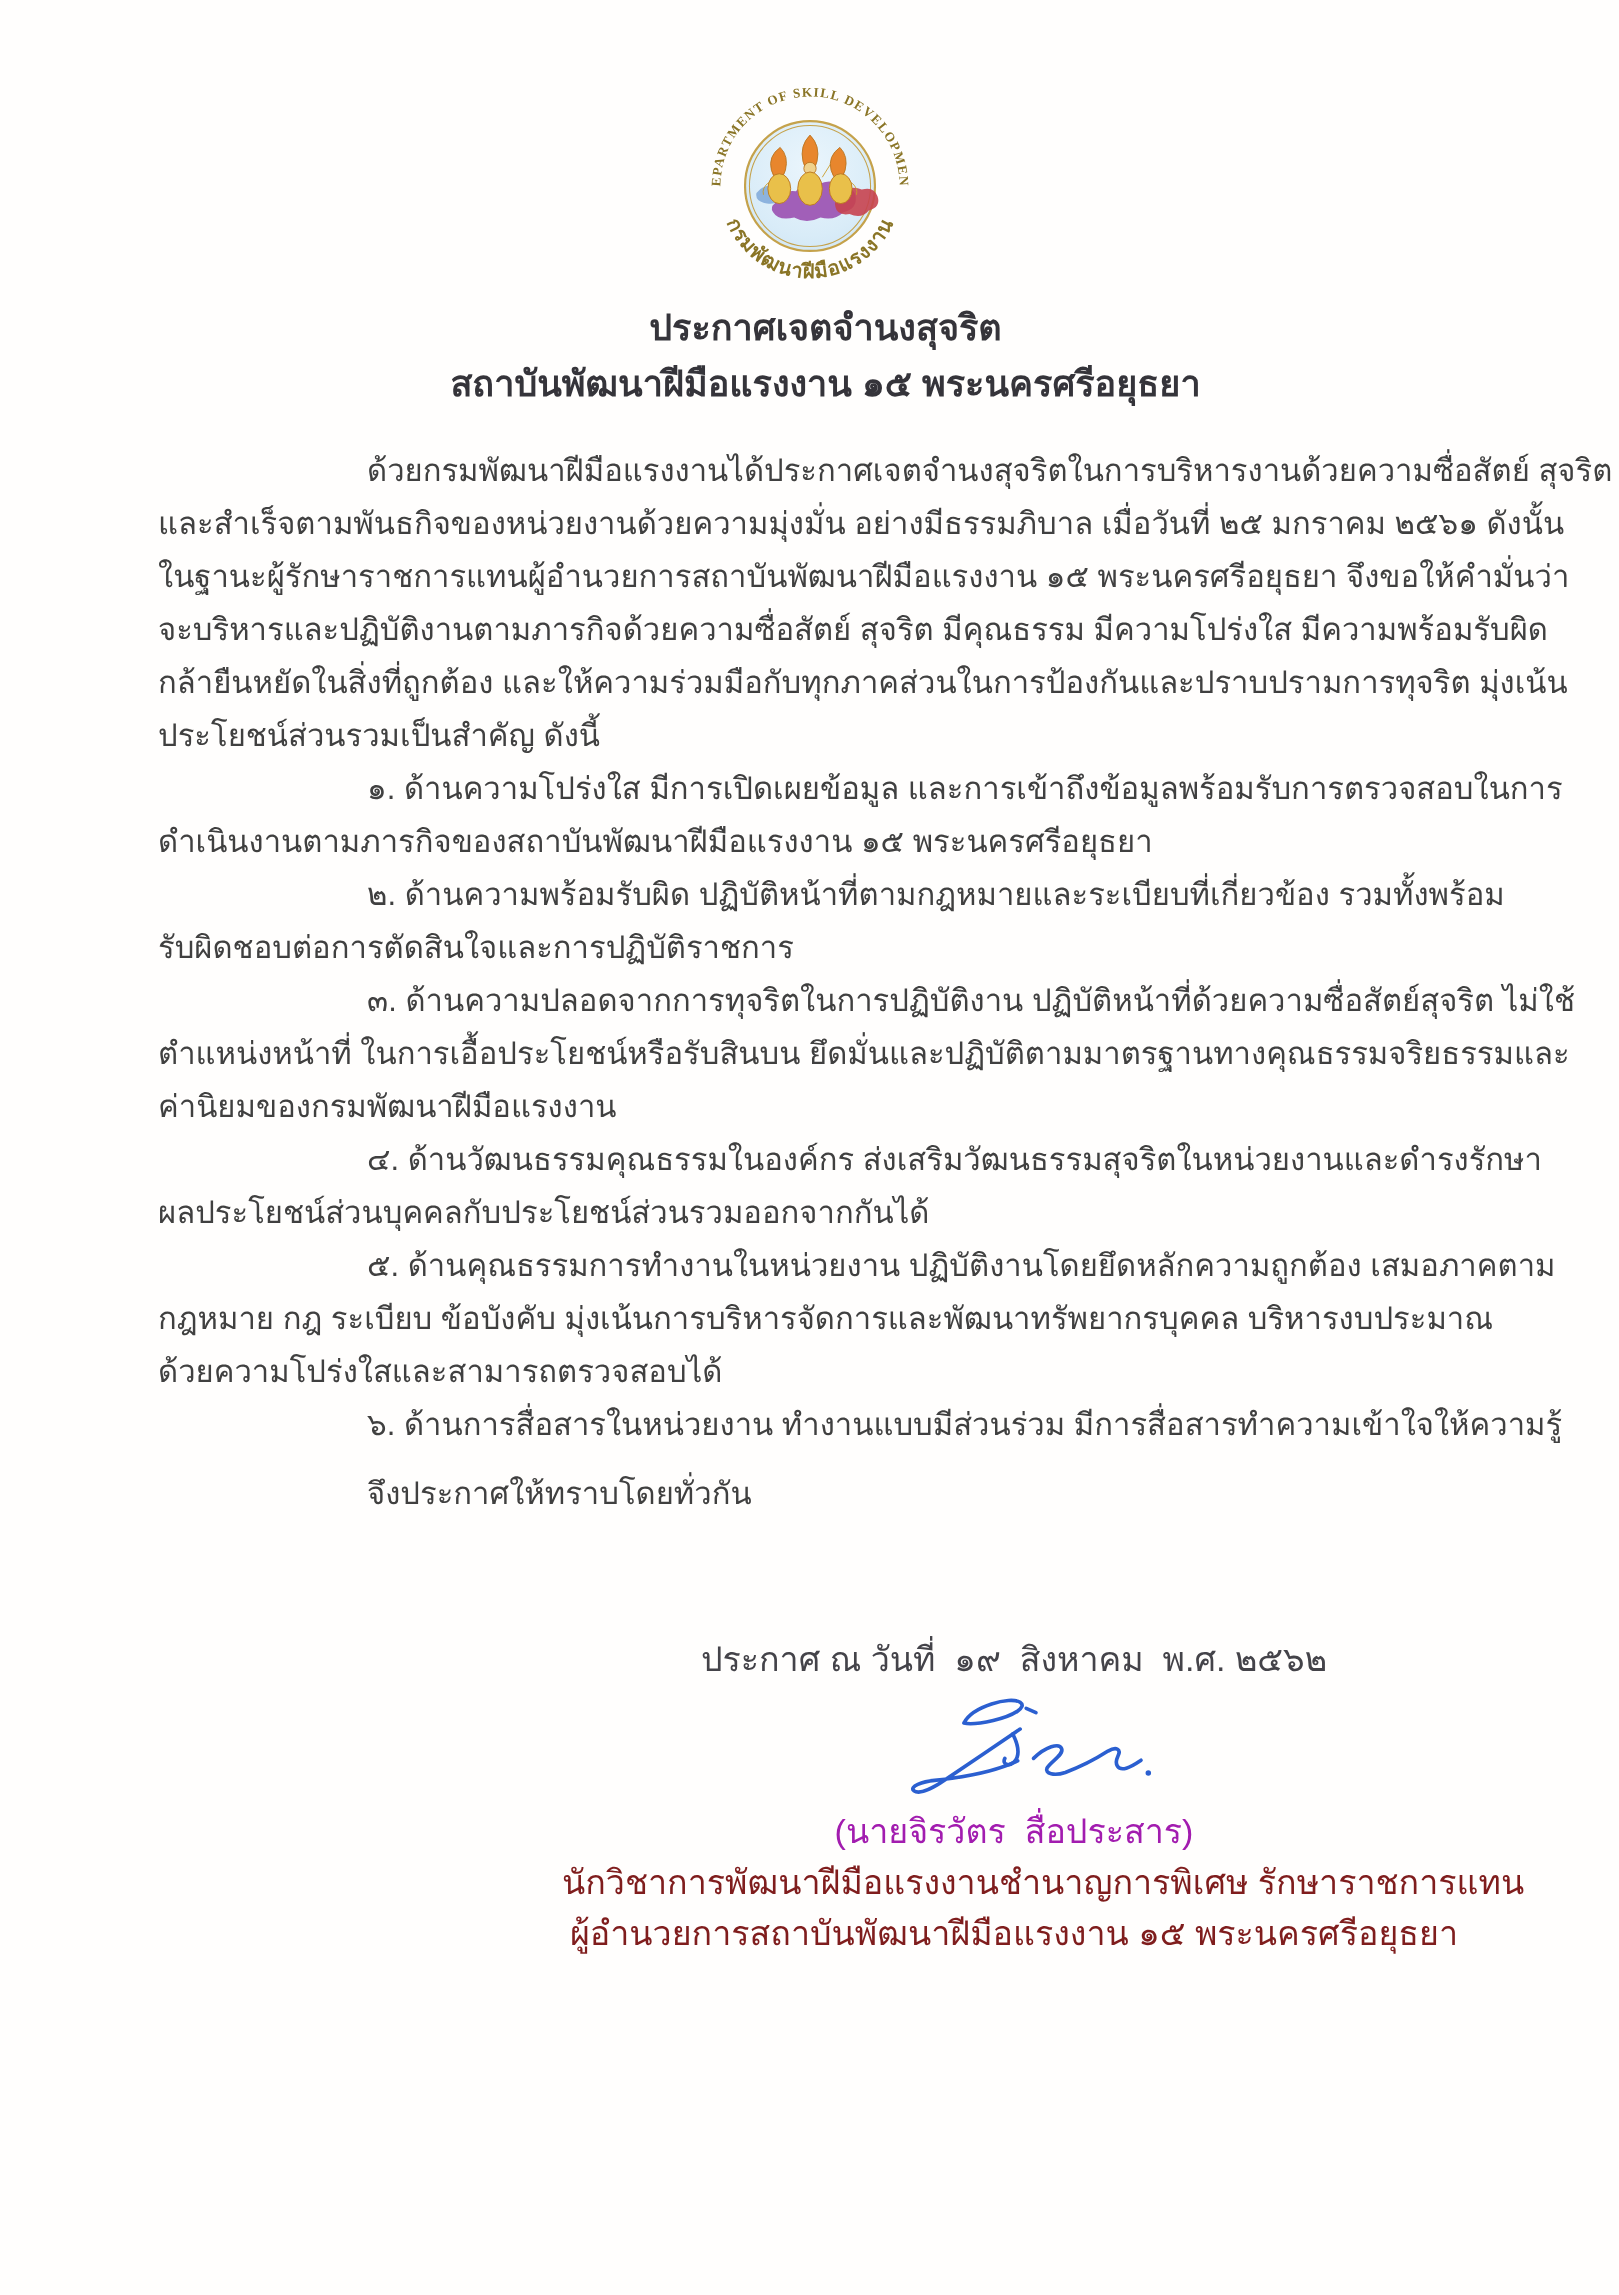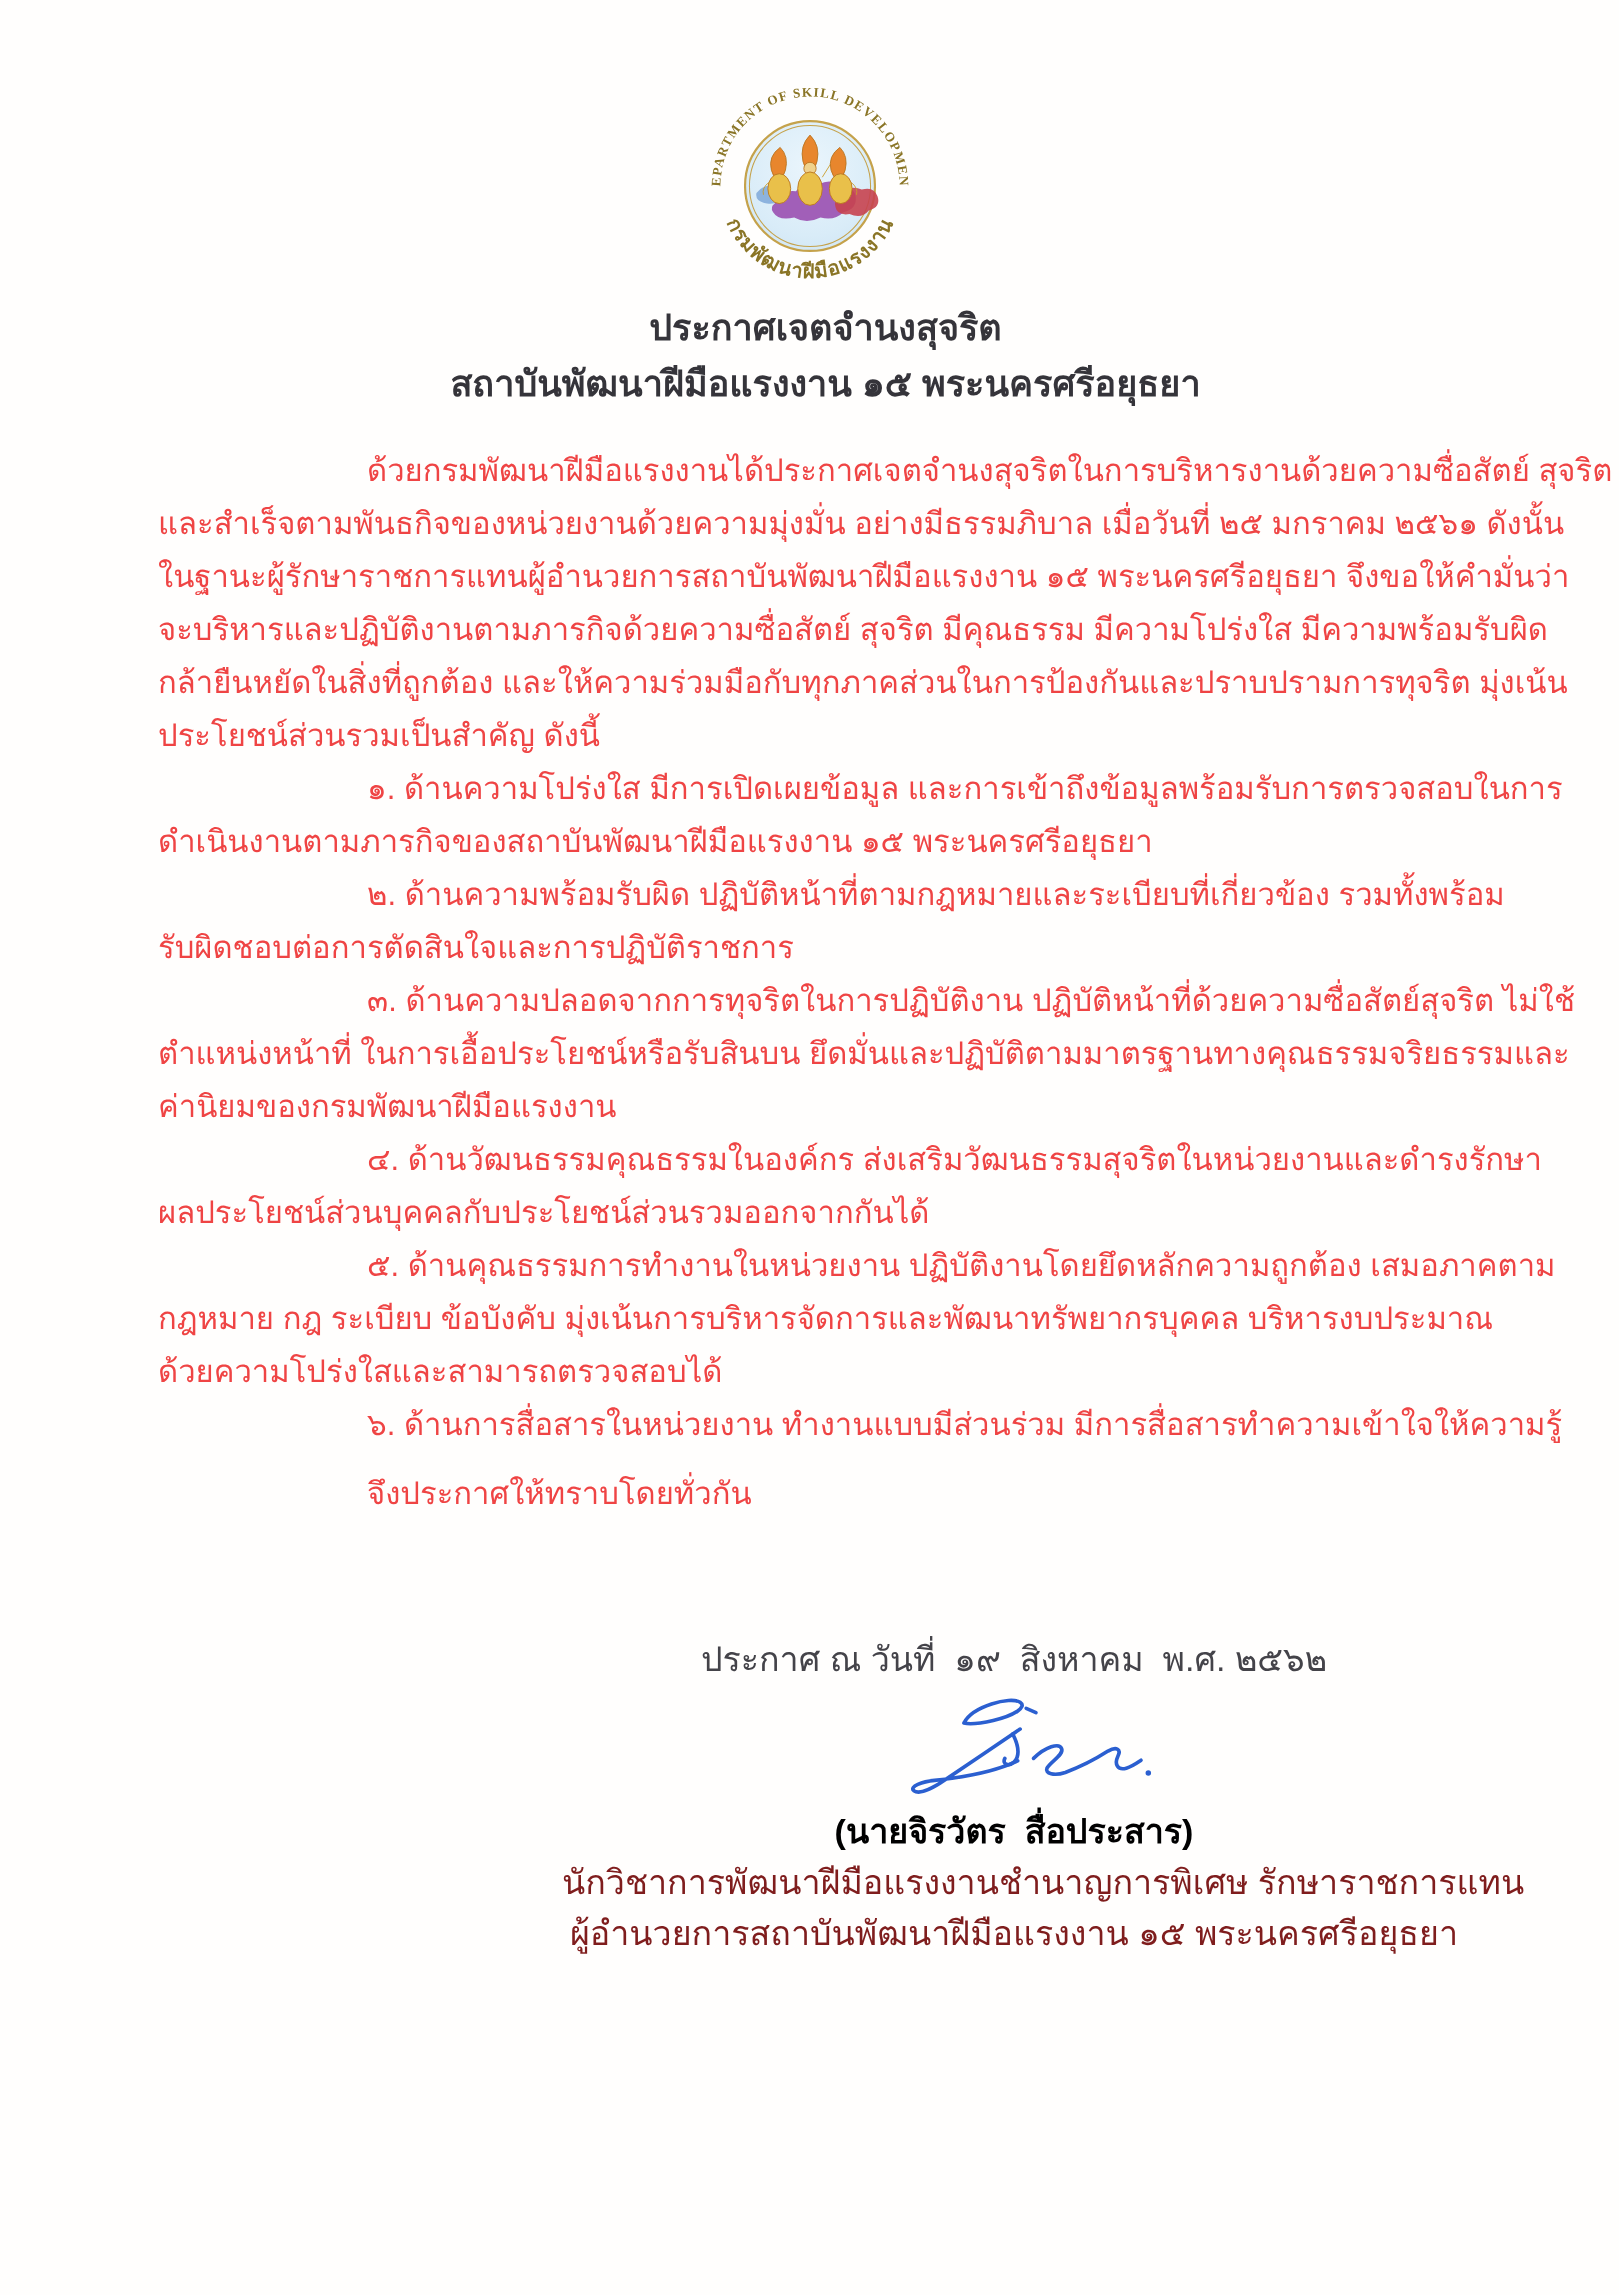--- a/index.html
+++ b/index.html
@@ -23,36 +23,36 @@
     position:absolute;top:300px;left:0;width:100%;
     text-align:center;
   }
   .title-line{
     font-size:36px;line-height:56px;font-weight:bold;
     color:#35343a;white-space:pre;padding-left:32px;
   }
   
   .body-block{
     position:absolute;top:444px;left:158px;width:1310px;
-    font-size:31px;color:#ef4444;
+    font-size:31px;color:#404040;
   }
   .line{
     height:53px;line-height:53px;white-space:pre;
     overflow:visible;
   }
   .indent{text-indent:209px;}
   .closing{margin-top:16px;}
   
   .sig-block{
     position:absolute;top:1633px;left:562px;width:904px;
     text-align:center;font-size:34px;color:#444349;
   }
   .sig-date{height:53px;line-height:53px;white-space:pre;}
   .signature-svg{display:block;margin:3.5px auto 0 auto;width:386px;height:116px;}
-  .sig-name{height:51px;line-height:51px;white-space:pre;color:#000000;font-weight:bold;}
+  .sig-name{height:51px;line-height:51px;white-space:pre;color:#a21caf;}
   .sig-pos{height:51px;line-height:51px;white-space:pre;color:#7f1d1d;}
 </style>
 </head>
 <body>
 
 <div class="page">
 
   <svg class="seal" viewBox="0 0 270 272">
     <defs>
       <path id="arcTop" d="M 33 140 A 102 102 0 1 1 237 140" fill="none"></path>

